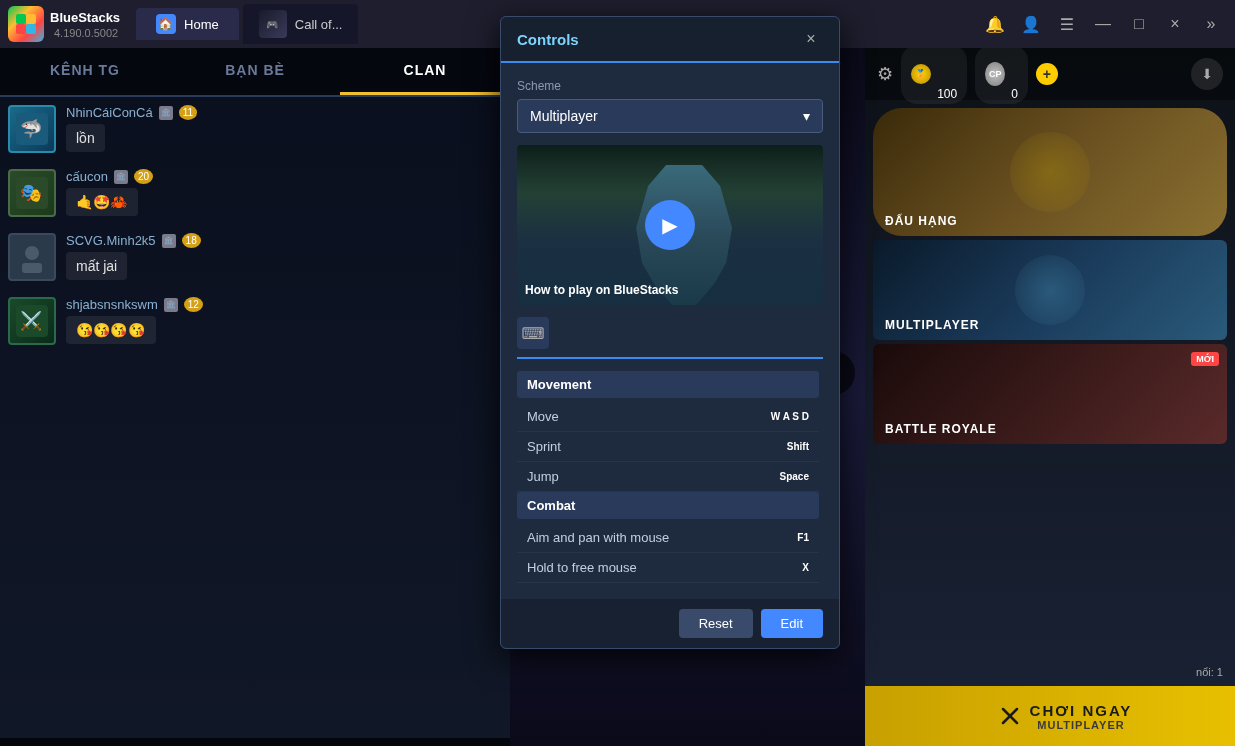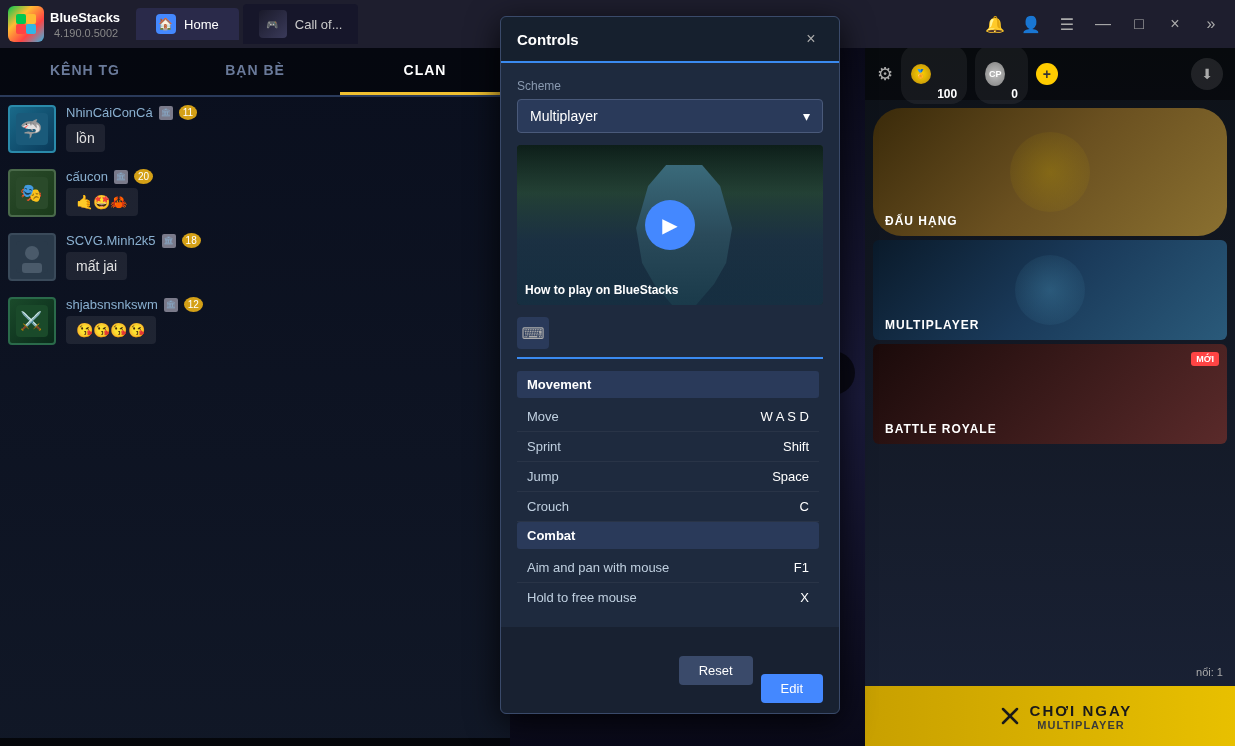--- a/index.html
+++ b/index.html
@@ -217,21 +217,21 @@
       z-index: 200;
     }
     .dialog-titlebar {
       background: #16202e;
       padding: 10px 16px;
       display: flex; align-items: center; justify-content: space-between;
       border-bottom: 2px solid #3a8af0;
       border-radius: 6px 6px 0 0;
     }
     .dialog-title {
-      color: #ffffff;
+      color: #7dd3fc;
       font-size: 15px;
       font-weight: 600;
     }
     .dialog-close {
       width: 24px; height: 24px;
       display: flex; align-items: center; justify-content: center;
       color: #aaa; font-size: 16px;
       cursor: pointer; border-radius: 4px;
     }
     .dialog-body { padding: 16px 16px; }
@@ -320,50 +320,48 @@
     }
     .ctrl-row {
       display: flex; align-items: center; justify-content: space-between;
       padding: 7px 10px;
       color: #c0d0e0;
       font-size: 13px;
       border-bottom: 1px solid rgba(255,255,255,0.05);
     }
     .ctrl-key {
       color: white;
-      font-weight: normal;
-      font-size: 13px;
+      font-weight: bold;
+      font-size: 10px;
     }
 
     
     .dialog-footer {
       display: flex; justify-content: flex-end; gap: 8px;
       padding: 10px 16px;
       background: rgba(0,0,0,0.2);
       border-radius: 0 0 6px 6px;
-      align-items: center;
     }
     .btn-reset {
       padding: 7px 20px;
       background: #3a4a6a;
       color: white;
       border: none;
       border-radius: 4px;
       font-size: 13px;
       cursor: pointer;
     }
     .btn-edit {
       padding: 7px 20px;
       background: #4488ff;
       color: white;
       border: none;
       border-radius: 4px;
       font-size: 13px;
       cursor: pointer;
-      margin-top: 37px;
     }
 
     
     .game-panel-right {
       position: absolute;
       top: 48px; right: 0;
       width: 370px; height: calc(100% - 48px);
       background: linear-gradient(180deg, #0d1117 0%, #1a2236 100%);
     }
     .game-topbar-right {
@@ -381,21 +379,21 @@
       border-radius: 16px;
       padding: 3px 10px;
     }
     .gold-icon {
       width: 20px; height: 20px;
       background: radial-gradient(circle, #ffd700, #b8860b);
       border-radius: 50%;
       font-size: 9px; display: flex; align-items: center; justify-content: center;
       color: #333; font-weight: bold;
     }
-    .currency-text { color: white; font-size: 12px; font-weight: bold; margin-top: 39px; }
+    .currency-text { color: white; font-size: 12px; font-weight: normal; margin-top: 39px; }
     .plus-btn {
       width: 22px; height: 22px;
       background: #ffcc00;
       border-radius: 50%;
       display: flex; align-items: center; justify-content: center;
       font-size: 14px; font-weight: bold; color: #333;
     }
     .currency-cp {
       display: flex; align-items: center; gap: 6px;
       background: rgba(255,255,255,0.06);
@@ -719,24 +717,20 @@
         <span class="ctrl-key">W A S D</span>
       </div>
       <div class="ctrl-row">
         <span>Sprint</span>
         <span class="ctrl-key">Shift</span>
       </div>
       <div class="ctrl-row">
         <span>Jump</span>
         <span class="ctrl-key">Space</span>
       </div>
-      <div class="ctrl-row">
-        <span>Crouch</span>
-        <span class="ctrl-key">C</span>
-      </div>
 
       <div class="ctrl-section-header">Combat</div>
       <div class="ctrl-row">
         <span>Aim and pan with mouse</span>
         <span class="ctrl-key">F1</span>
       </div>
       <div class="ctrl-row">
         <span>Hold to free mouse</span>
         <span class="ctrl-key">X</span>
       </div>

